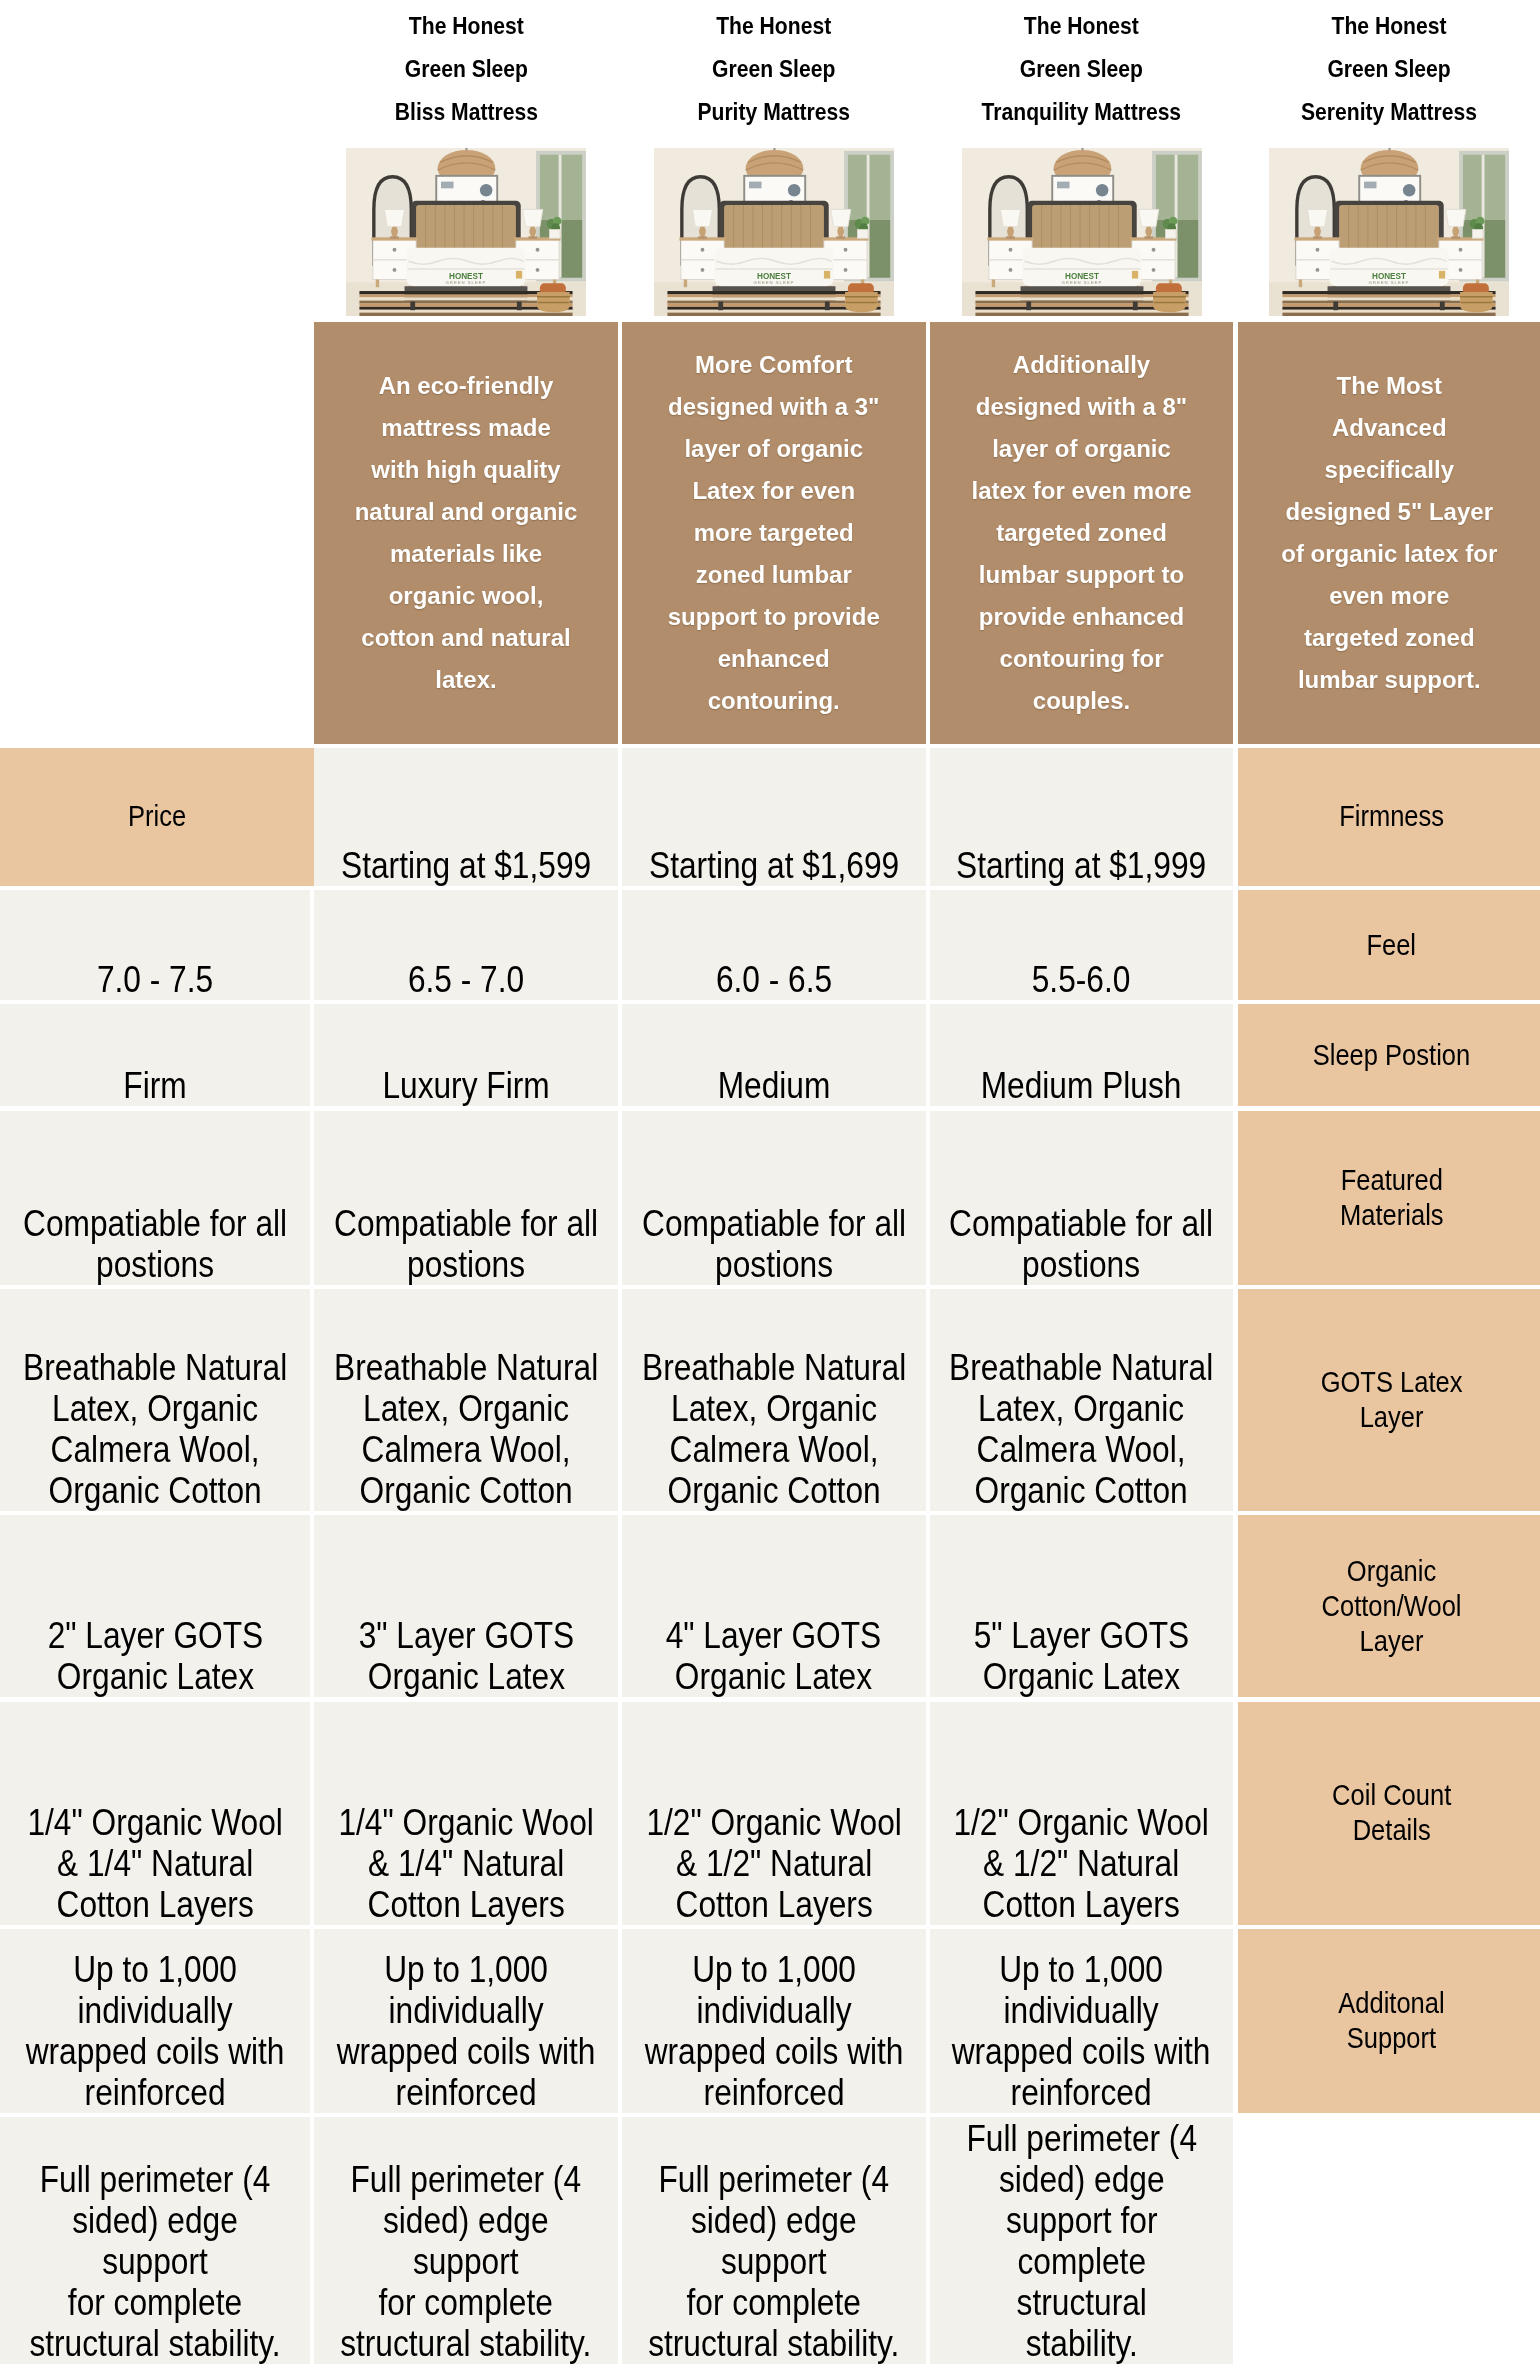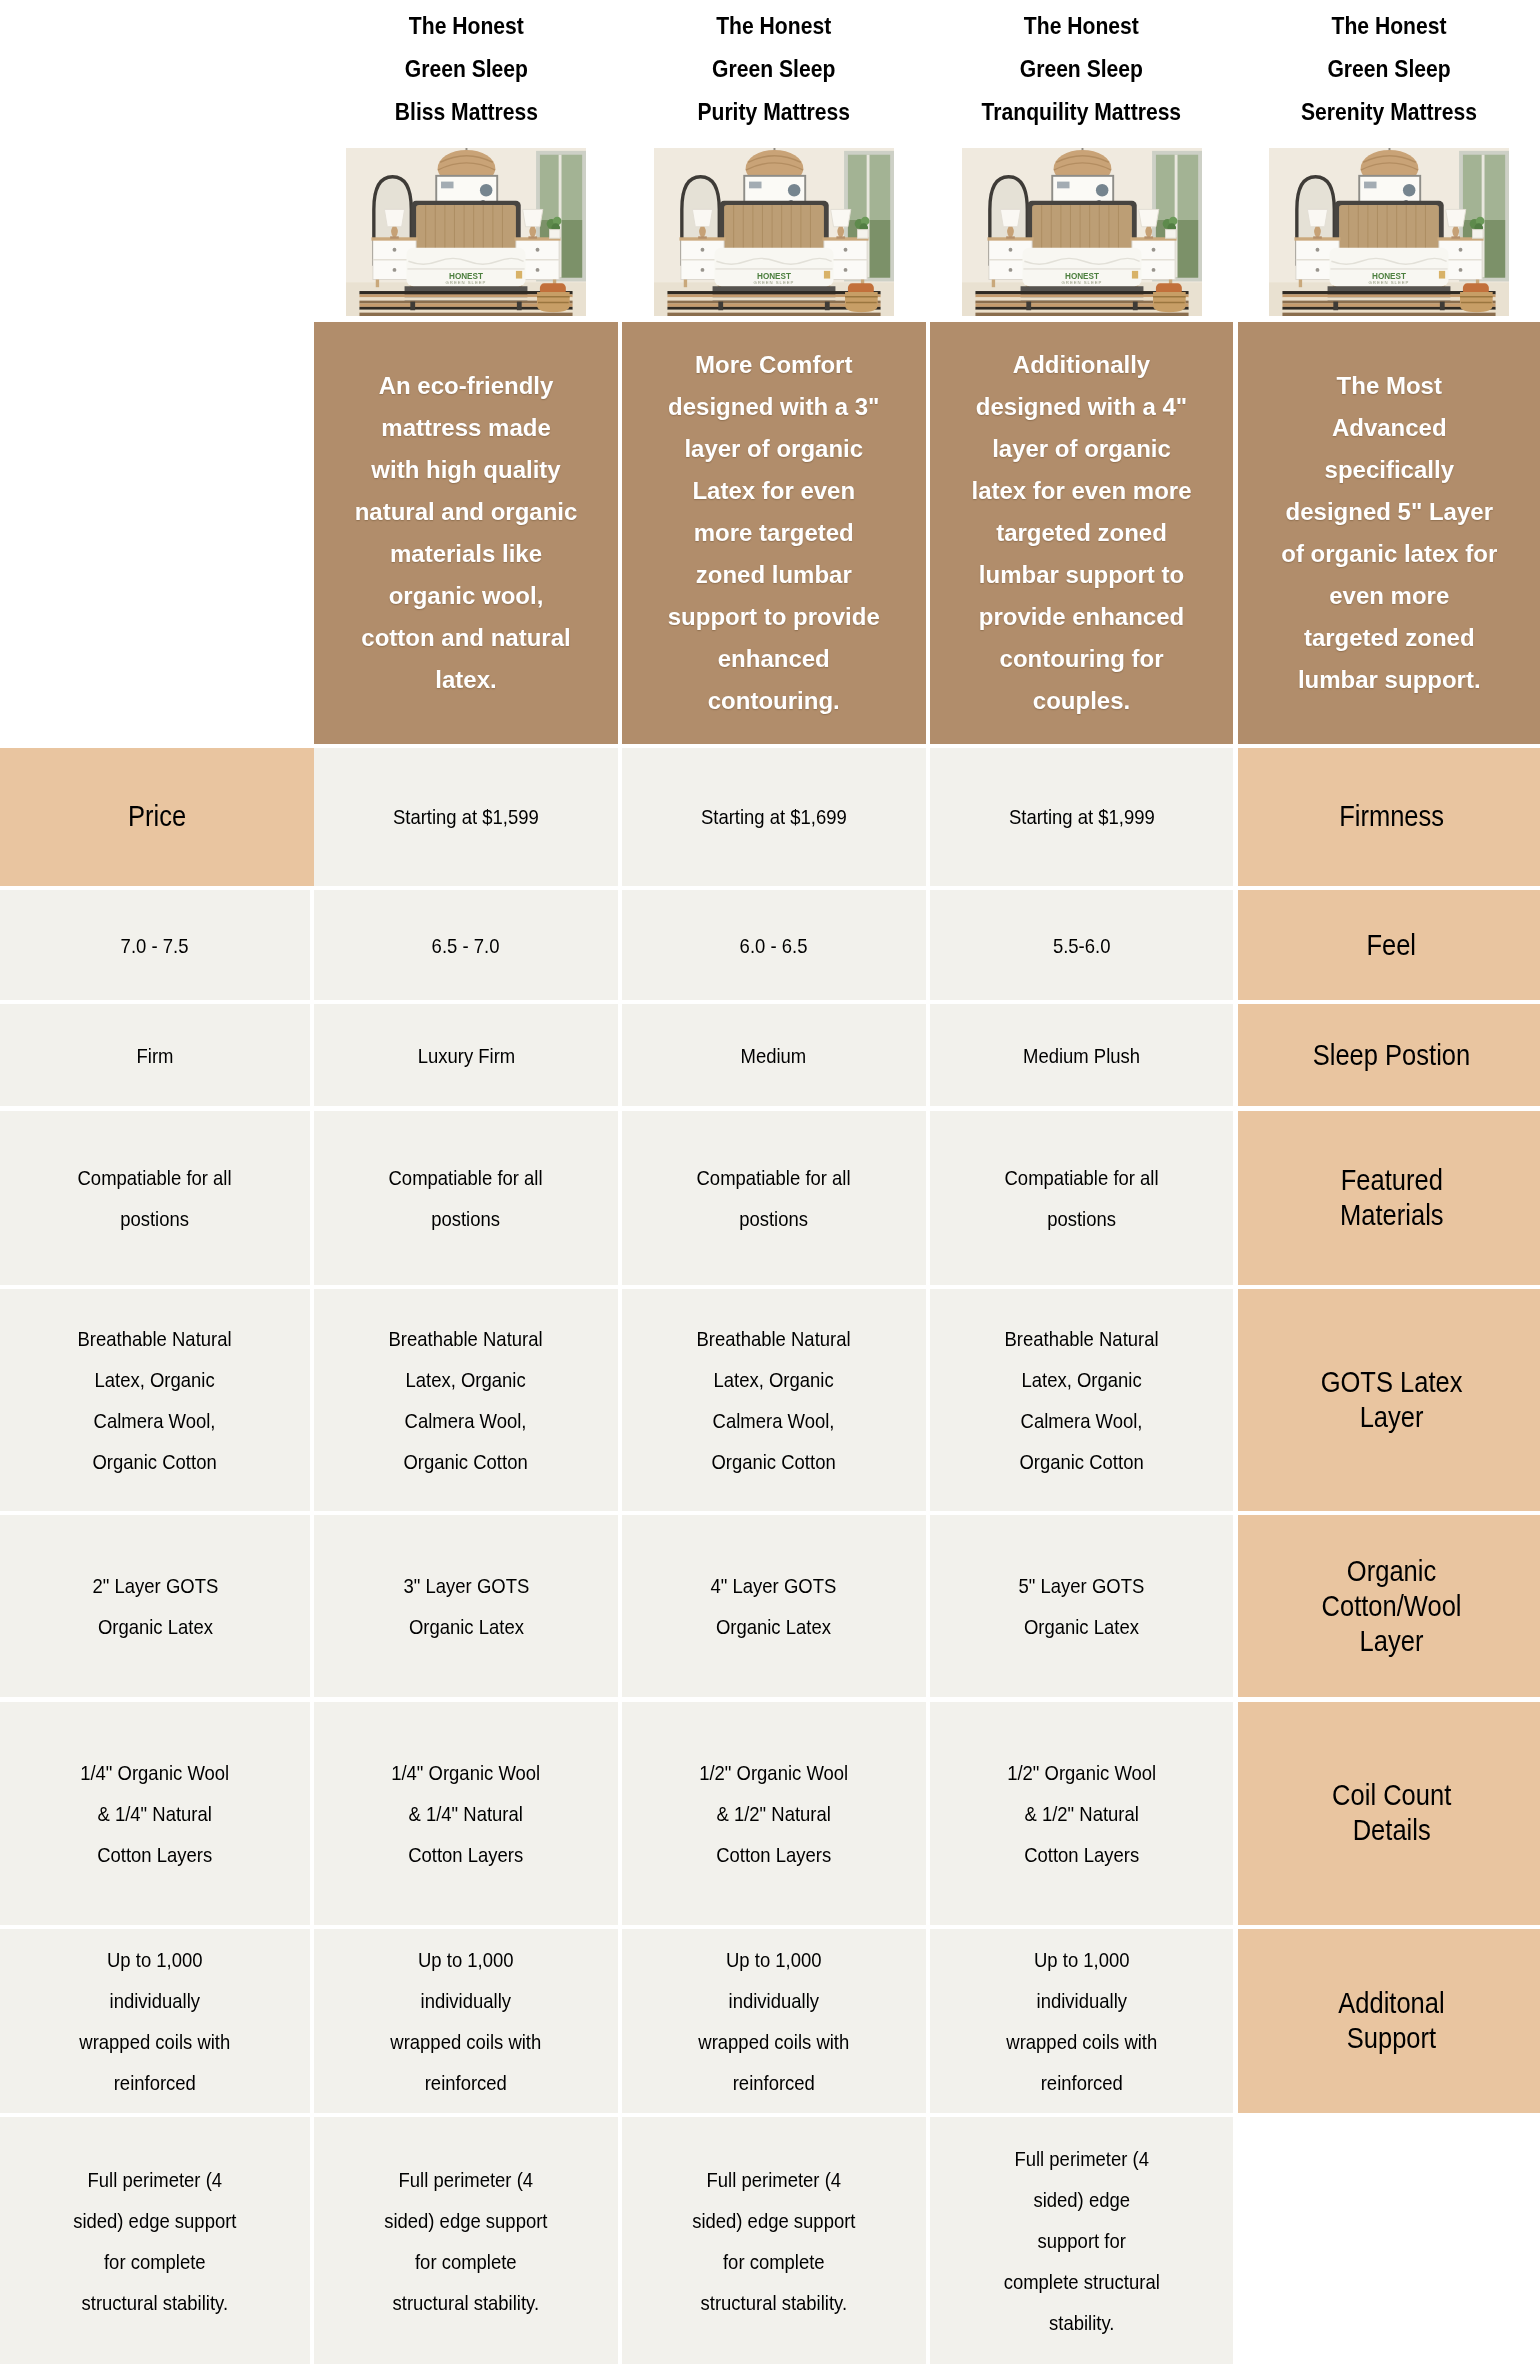--- a/index.html
+++ b/index.html
@@ -15,21 +15,21 @@
   .blank{background:#ffffff;}
   .title{align-items:flex-start;padding-top:3.8px;font-weight:bold;
          font-size:24px;line-height:43px;}
   .imgcell{align-items:flex-start;background:#ffffff;}
   .pimg{width:240px;height:168px;display:block;}
   .desc{background:var(--description-bg,#B18D6B);color:#fff;font-weight:bold;
         font-size:24px;line-height:42px;padding:0 16.3px;
         text-shadow:0 1px 1.4px rgba(70,45,20,.30);}
   .rowlabel{background:var(--label-bg,#E9C5A0);font-weight:normal;
             font-size:29px;line-height:35px;margin-right:-4.3px;}
-  .value{background:var(--cell-bg,#F2F1EC);font-size:21px;line-height:41px;}
+  .value{background:var(--cell-bg,#F2F1EC);font-size:36px;line-height:41px;align-items:flex-end;}
   .narrow{transform:scaleX(.88);transform-origin:50% 50%;}
   svg text{font-family:"Liberation Sans",sans-serif;}
 </style>
 </head>
 <body>
 
 <svg width="0" height="0" style="position:absolute" aria-hidden="true">
   <symbol id="bedroom-scene" viewBox="0 0 500 350">
     <g>
       <rect width="500" height="350" fill="#F0EADF"></rect>
@@ -170,21 +170,21 @@
     <div class="cell desc"><div>More Comfort
 designed with a 3"
 layer of organic
 Latex for even
 more targeted
 zoned lumbar
 support to provide
 enhanced
 contouring.</div></div>
     <div class="cell desc"><div>Additionally
-designed with a 4"
+designed with a 8"
 layer of organic
 latex for even more
 targeted zoned
 lumbar support to
 provide enhanced
 contouring for
 couples.</div></div>
     <div class="cell desc"><div>The Most
 Advanced
 specifically

